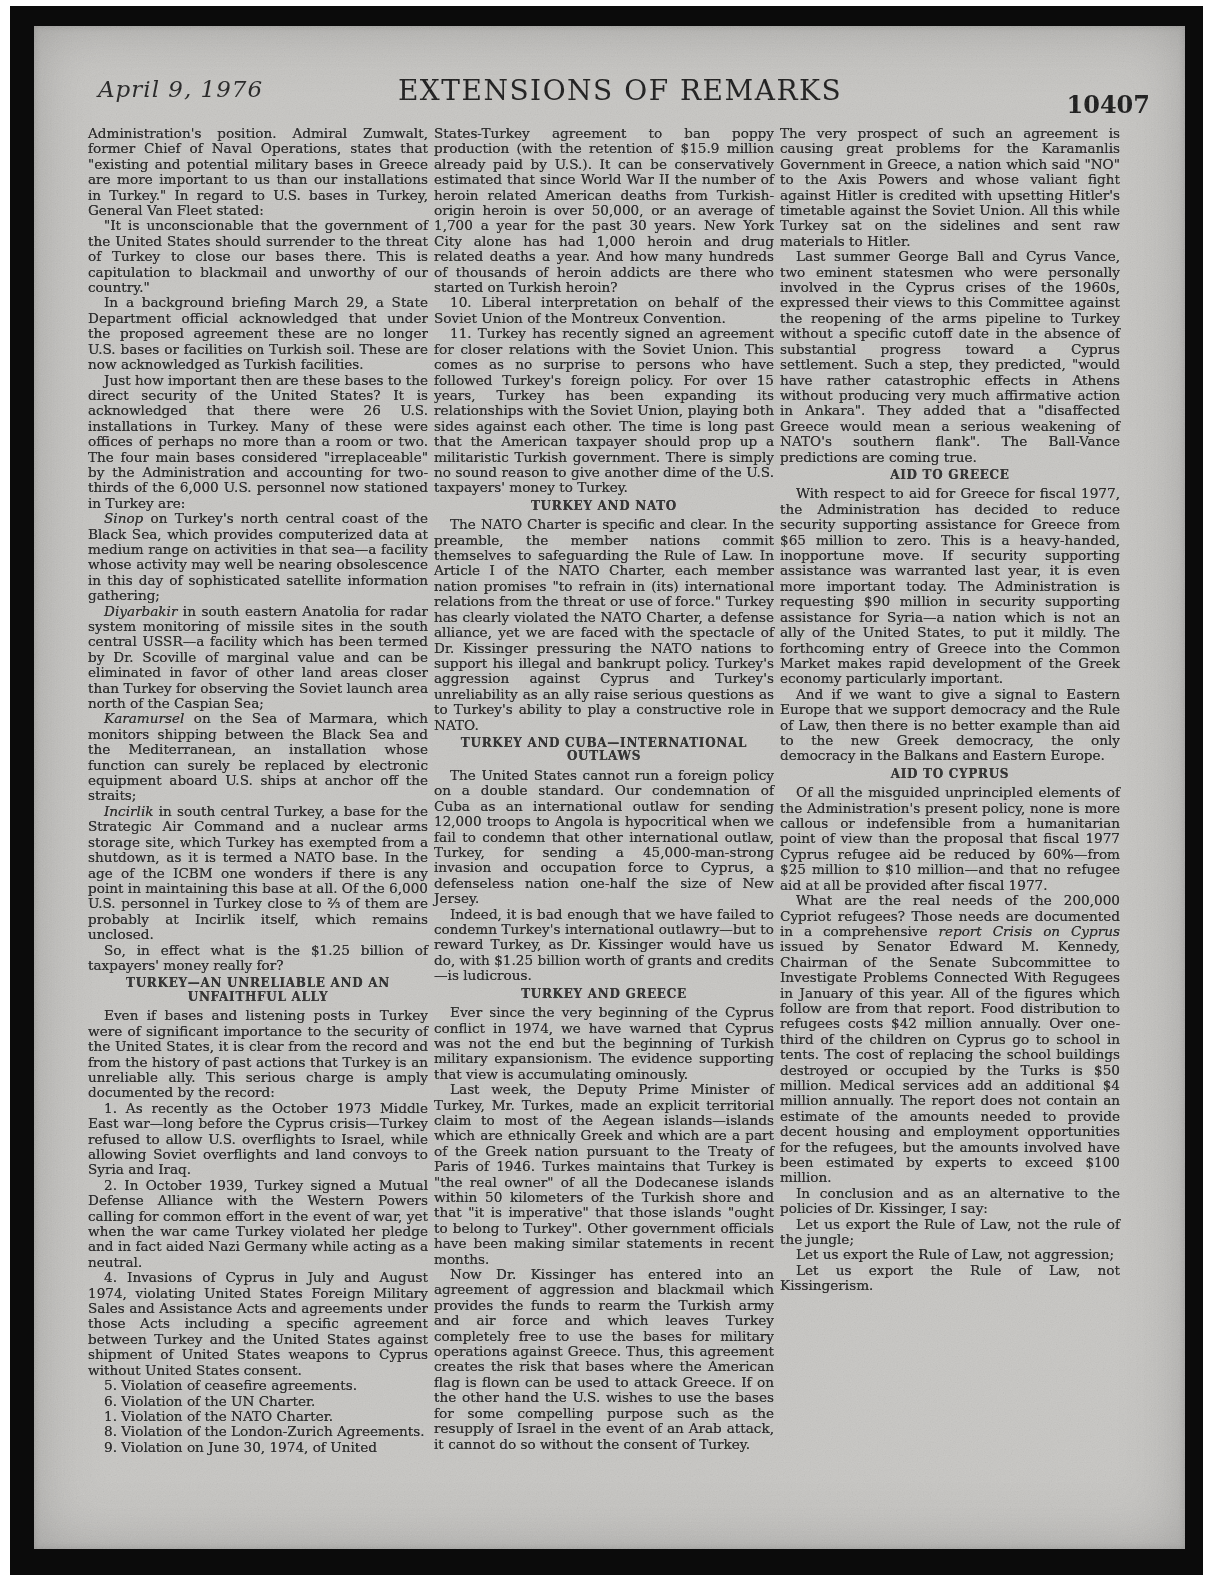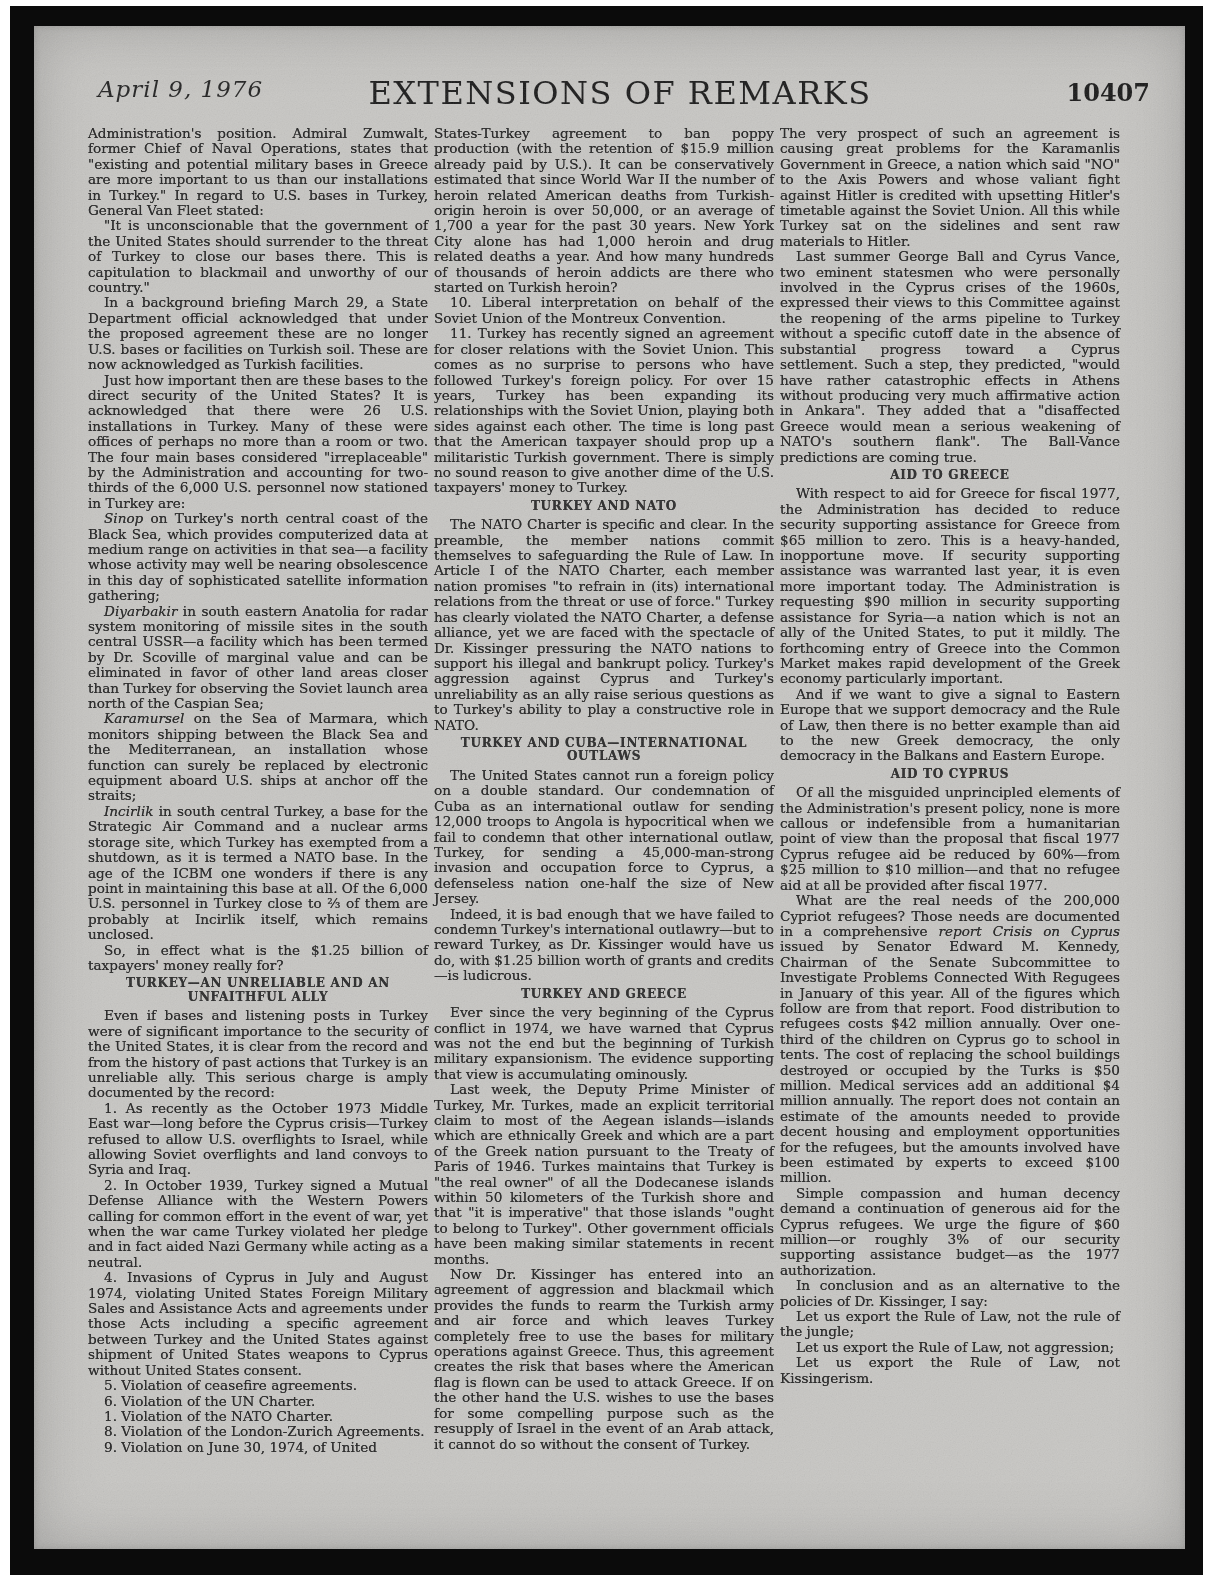--- a/index.html
+++ b/index.html
@@ -9,23 +9,23 @@
               background:#0b0b0b;}
   .paper{position:absolute;left:24px;top:20px;right:18px;bottom:26px;
          background:#c7c6c3;
          box-shadow:inset 0 0 60px rgba(90,90,88,.35), inset 0 0 6px rgba(120,120,118,.4);
          padding:48px 30px 0 54px;box-sizing:border-box;}
   .grain{position:absolute;left:0;top:0;width:100%;height:100%;opacity:.16;
          pointer-events:none;}
   .running-head{position:relative;width:1064px;height:46px;margin-bottom:6px;}
   .rh-date{position:absolute;left:10px;top:2px;font-style:italic;font-size:23px;
            color:#1f1f1f;letter-spacing:1px;}
-  .rh-title{position:absolute;left:0;right:0;top:0;text-align:center;font-size:32px;
+  .rh-title{position:absolute;left:0;right:0;top:0;text-align:center;font-size:28px;
             color:#181818;letter-spacing:1.5px;font-weight:500;}
-  .rh-num{position:absolute;right:2px;top:4px;font-size:24px;font-weight:bold;color:#161616;}
+  .rh-num{position:absolute;right:2px;top:16px;font-size:24px;font-weight:bold;color:#161616;}
   .cols{position:relative;display:flex;gap:6px;}
   .col{width:340px;flex:0 0 340px;color:#232323;font-size:13.6px;line-height:15.4px;
        text-align:justify;text-shadow:0 0 .5px rgba(35,35,35,.85);}
   .col p{margin:0;}
   .col p.p{text-indent:16px;}
   .col p.pn{text-indent:0;}
   .col h3{margin:4px 0 4px;font-size:12px;line-height:13.5px;font-weight:bold;
           text-align:center;letter-spacing:.7px;color:#2a2a2a;text-indent:0;}
   i{font-style:italic;}
 </style>
@@ -79,21 +79,20 @@
         </div>
       <div class="col">
           <p class="pn"><span>The very prospect of such an agreement is causing great problems for the Karamanlis Government in Greece, a nation which said "NO" to the Axis Powers and whose valiant fight against Hitler is credited with upsetting Hitler's timetable against the Soviet Union. All this while Turkey sat on the sidelines and sent raw materials to Hitler.</span></p>
           <p class="p"><span>Last summer George Ball and Cyrus Vance, two eminent statesmen who were personally involved in the Cyprus crises of the 1960s, expressed their views to this Committee against the reopening of the arms pipeline to Turkey without a specific cutoff date in the absence of substantial progress toward a Cyprus settlement. Such a step, they predicted, "would have rather catastrophic effects in Athens without producing very much affirmative action in Ankara". They added that a "disaffected Greece would mean a serious weakening of NATO's southern flank". The Ball-Vance predictions are coming true.</span></p>
           <h3><span>AID TO GREECE</span></h3>
           <p class="p"><span>With respect to aid for Greece for fiscal 1977, the Administration has decided to reduce security supporting assistance for Greece from $65 million to zero. This is a heavy-handed, inopportune move. If security supporting assistance was warranted last year, it is even more important today. The Administration is requesting $90 million in security supporting assistance for Syria—a nation which is not an ally of the United States, to put it mildly. The forthcoming entry of Greece into the Common Market makes rapid development of the Greek economy particularly important.</span></p>
           <p class="p"><span>And if we want to give a signal to Eastern Europe that we support democracy and the Rule of Law, then there is no better example than aid to the new Greek democracy, the only democracy in the Balkans and Eastern Europe.</span></p>
           <h3><span>AID TO CYPRUS</span></h3>
           <p class="p"><span>Of all the misguided unprincipled elements of the Administration's present policy, none is more callous or indefensible from a humanitarian point of view than the proposal that fiscal 1977 Cyprus refugee aid be reduced by 60%—from $25 million to $10 million—and that no refugee aid at all be provided after fiscal 1977.</span></p>
           <p class="p"><span>What are the real needs of the 200,000 Cypriot refugees? Those needs are documented in a comprehensive </span><i>report Crisis on Cyprus</i><span> issued by Senator Edward M. Kennedy, Chairman of the Senate Subcommittee to Investigate Problems Connected With Regugees in January of this year. All of the figures which follow are from that report. Food distribution to refugees costs $42 million annually. Over one-third of the children on Cyprus go to school in tents. The cost of replacing the school buildings destroyed or occupied by the Turks is $50 million. Medical services add an additional $4 million annually. The report does not contain an estimate of the amounts needed to provide decent housing and employment opportunities for the refugees, but the amounts involved have been estimated by experts to exceed $100 million.</span></p>
-          <p class="p"><span>Simple compassion and human decency demand a continuation of generous aid for the Cyprus refugees. We urge the figure of $60 million—or roughly 3% of our security supporting assistance budget—as the 1977 authorization.</span></p>
           <p class="p"><span>In conclusion and as an alternative to the policies of Dr. Kissinger, I say:</span></p>
           <p class="p"><span>Let us export the Rule of Law, not the rule of the jungle;</span></p>
           <p class="p"><span>Let us export the Rule of Law, not aggression;</span></p>
           <p class="p"><span>Let us export the Rule of Law, not Kissingerism.</span></p>
         </div>
     </div>
 
     <svg class="grain" xmlns="http://www.w3.org/2000/svg" width="100%" height="100%">
       <filter id="noise-filter">
         <feTurbulence type="fractalNoise" baseFrequency="0.85" numOctaves="2" stitchTiles="stitch"></feTurbulence>

